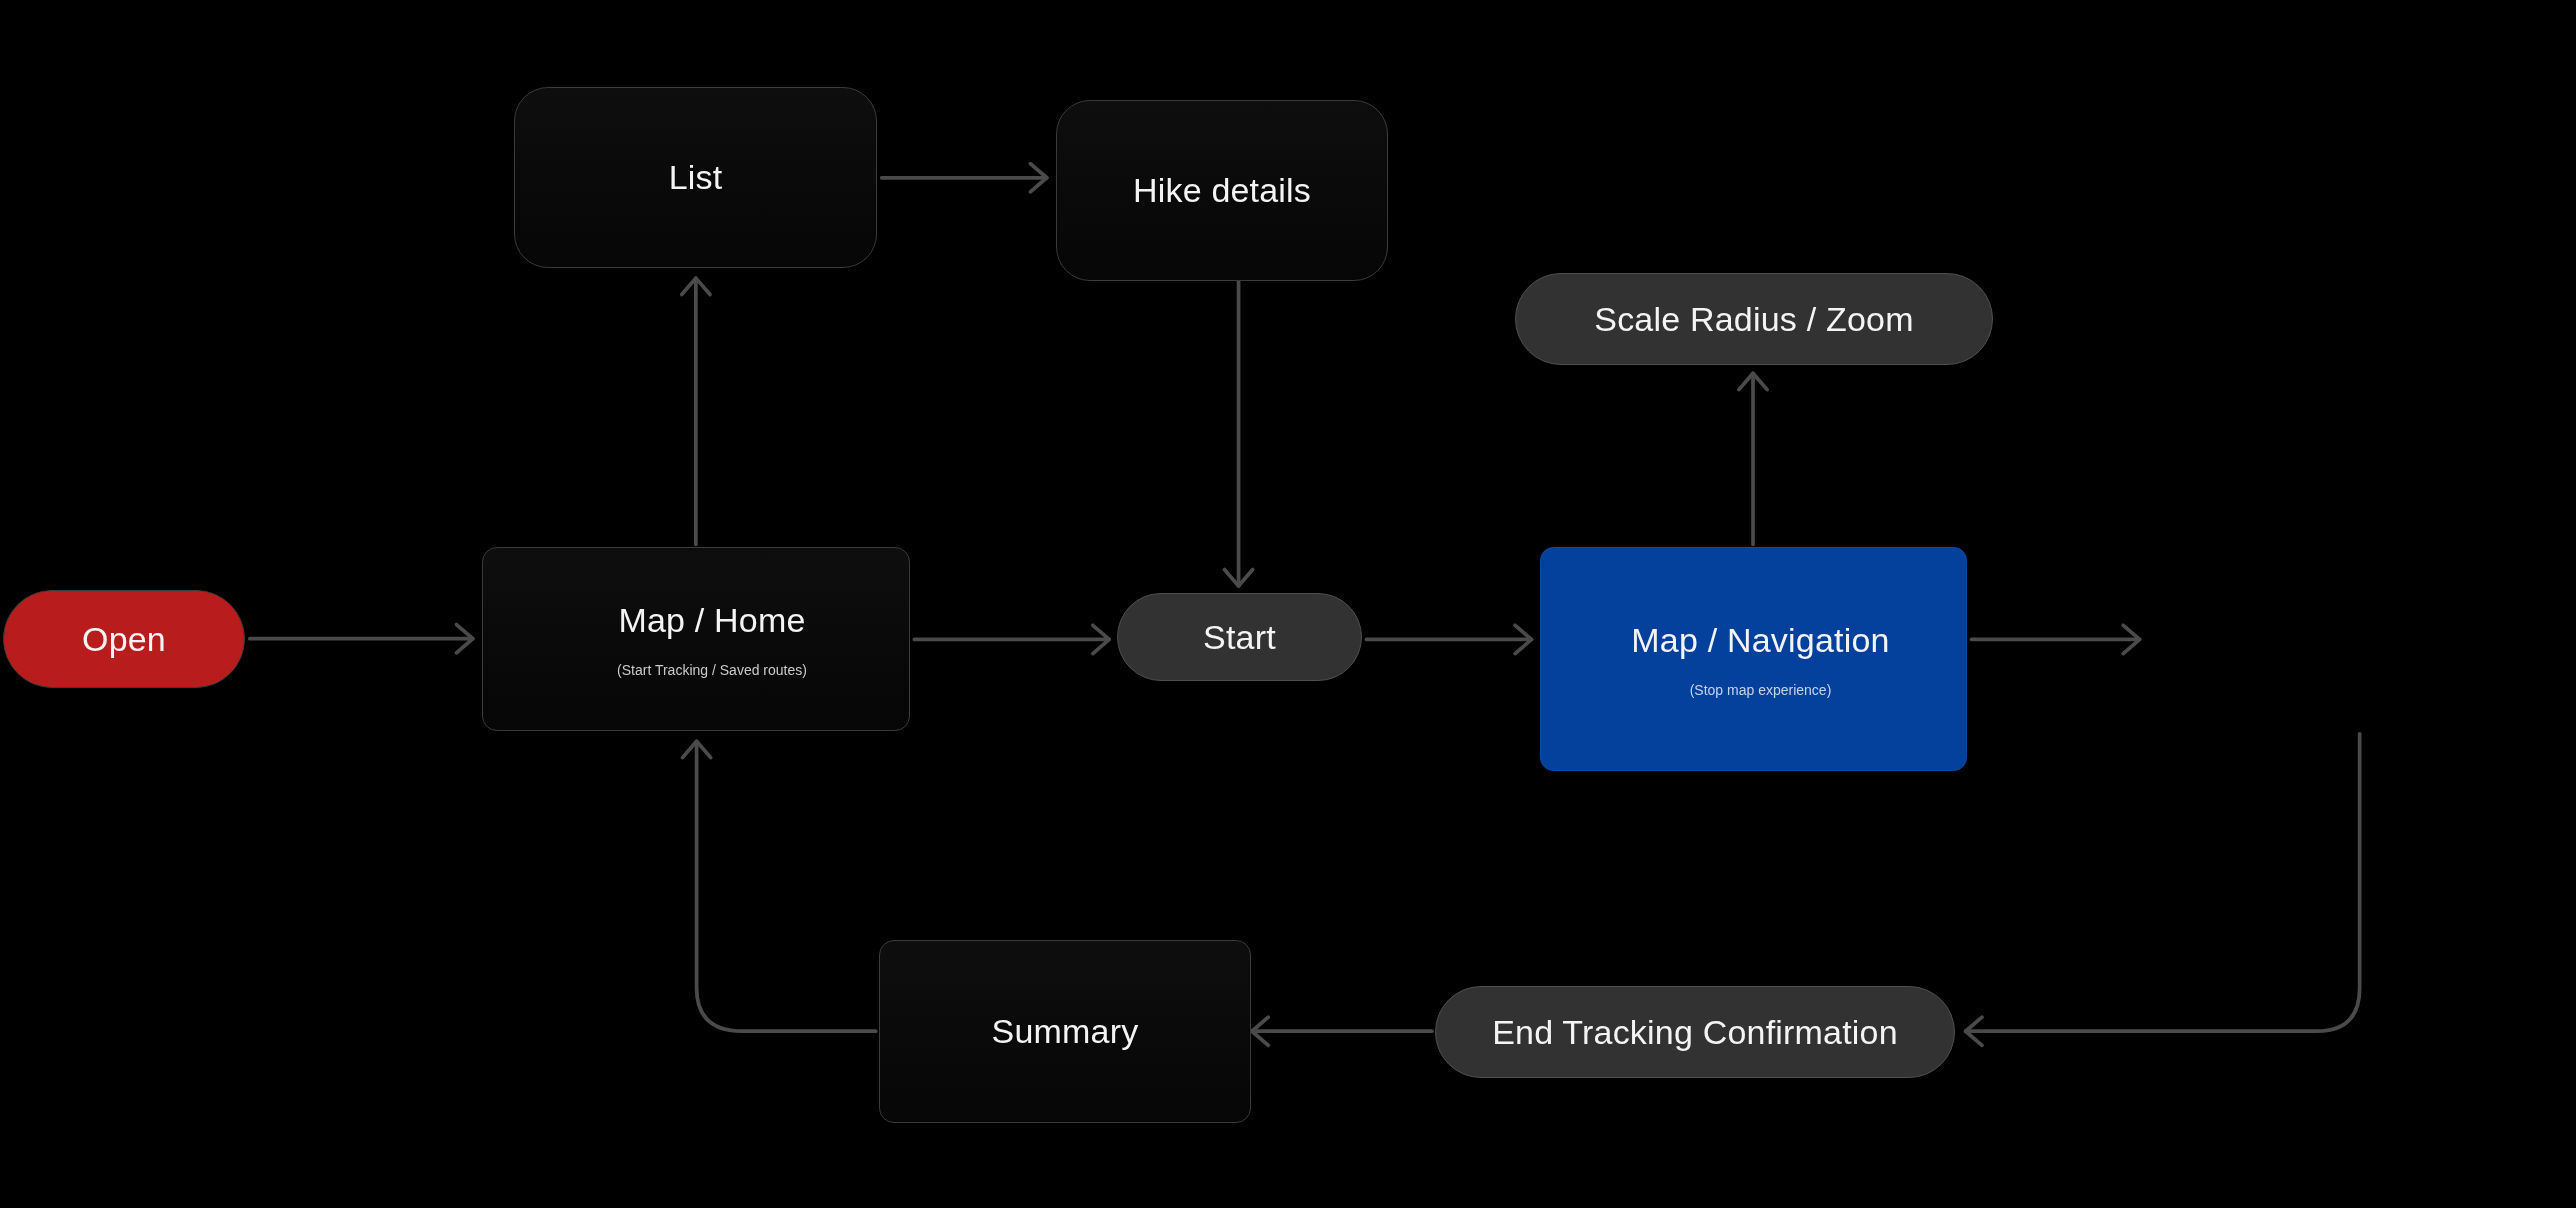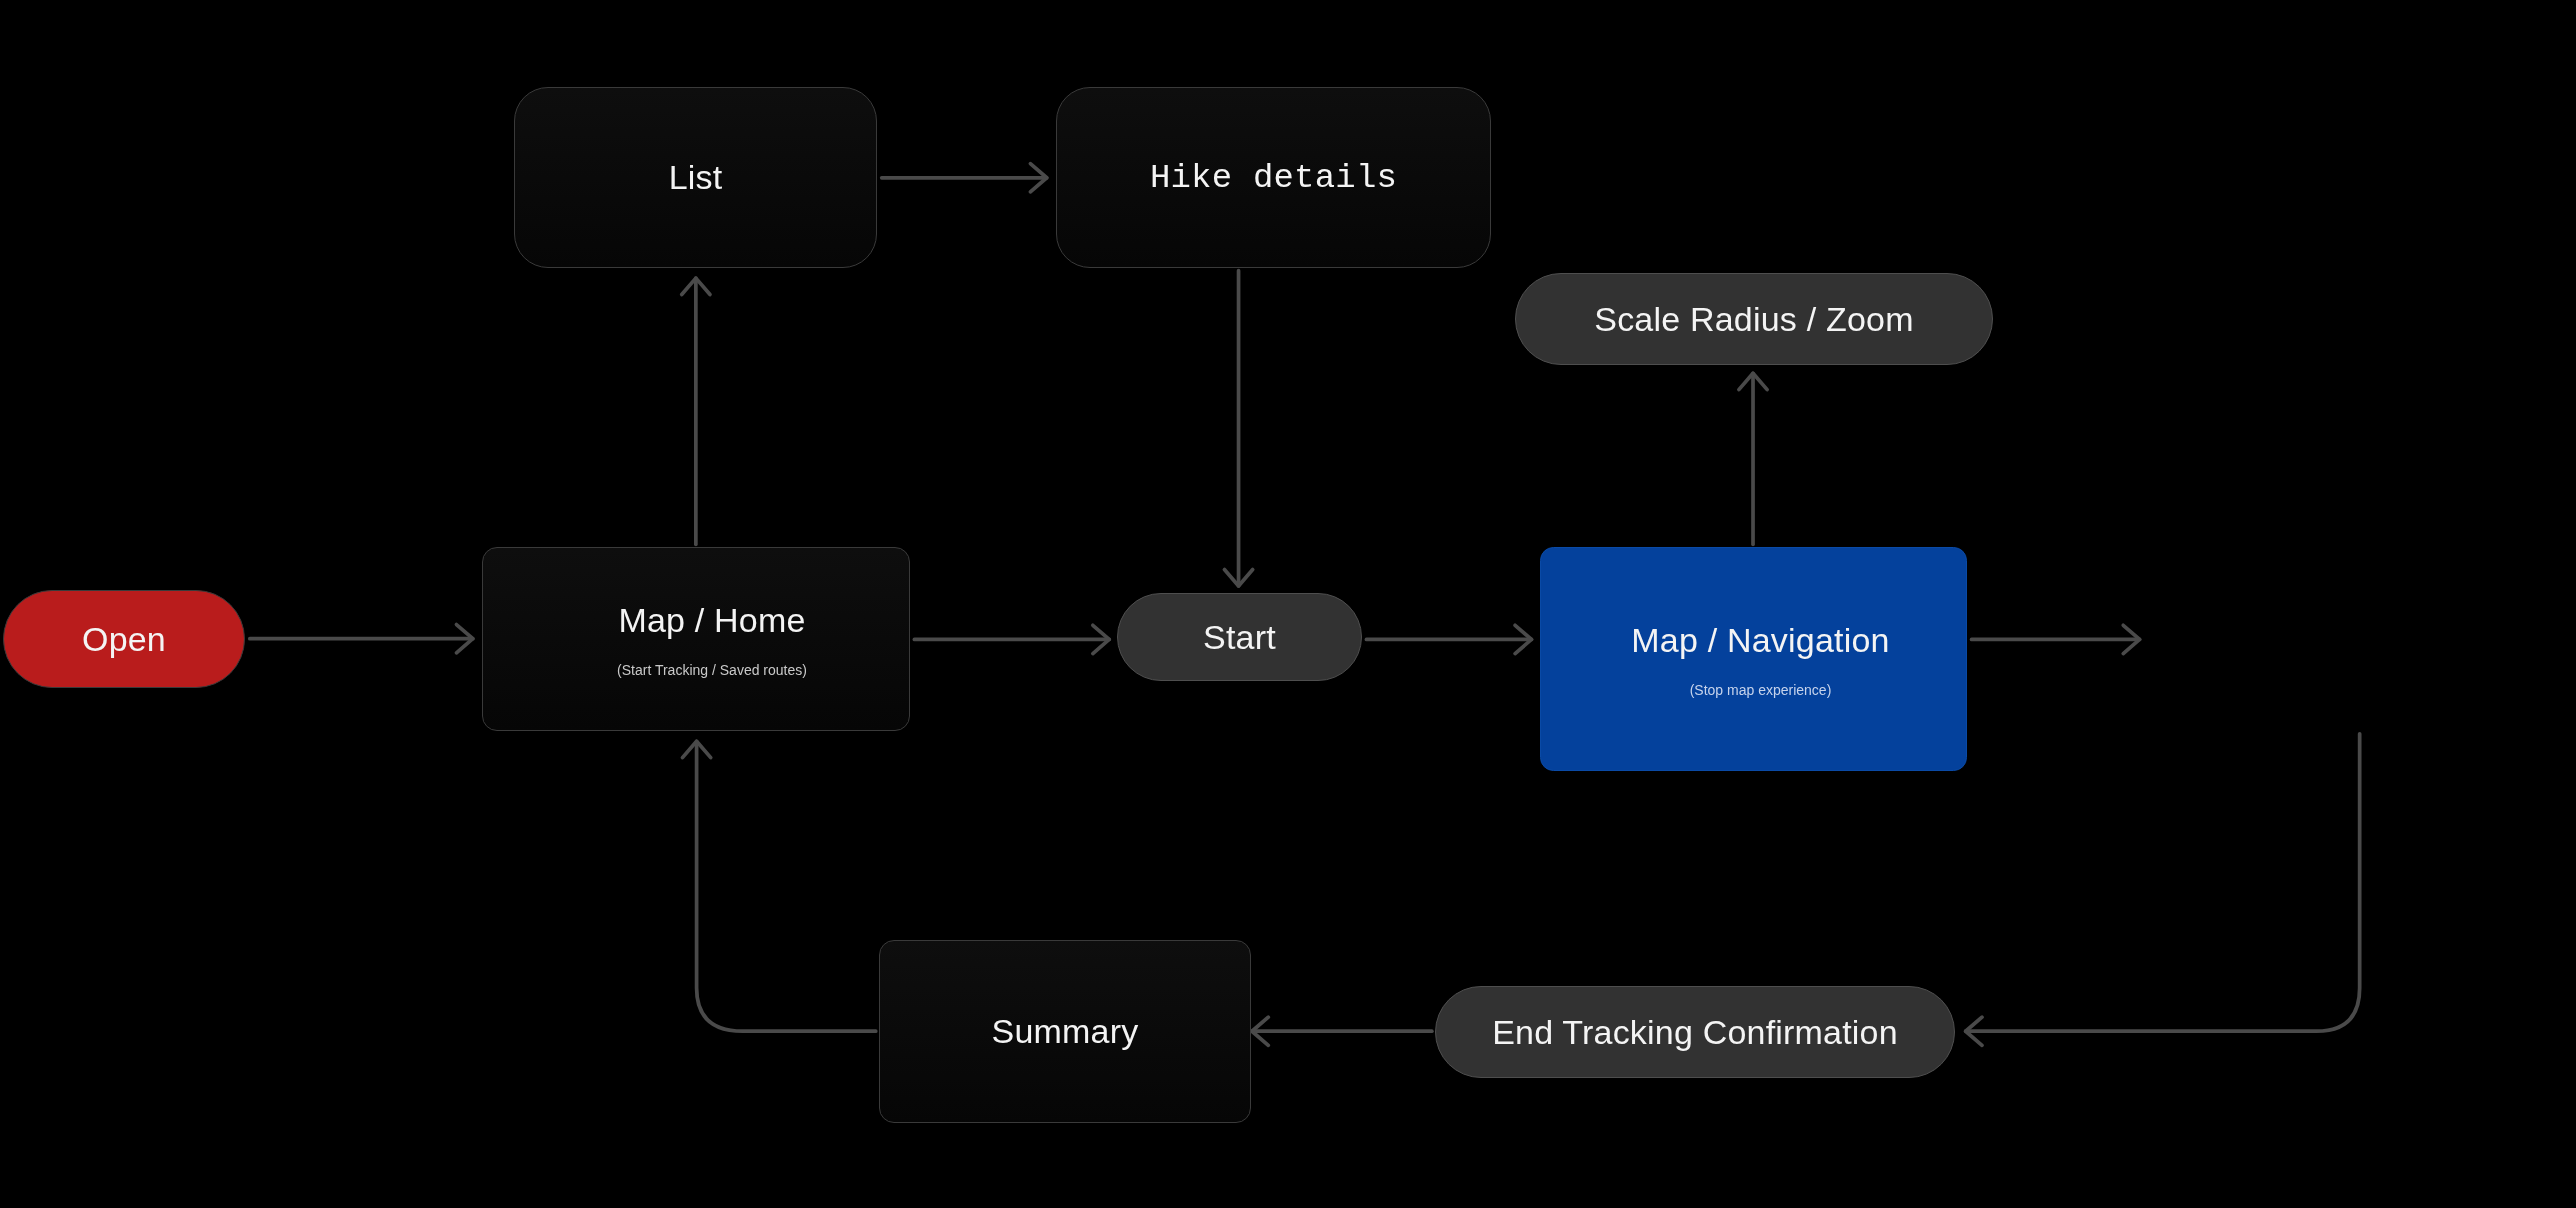--- a/index.html
+++ b/index.html
@@ -99,21 +99,21 @@
 
   <div class="node box" style="left:482px; top:547px; width:428px; height:184px;padding-left:32px;">
     <span class="title">Map / Home</span>
     <span class="sub">(Start Tracking / Saved routes)</span>
   </div>
 
   <div class="node box-round" style="left:514px; top:87px; width:363px; height:181px;">
     <span class="title">List</span>
   </div>
 
-  <div class="node box-round" style="left:1056px; top:87px; width:435px; height:181px;font-family:Liberation Mono, monospace;">
+  <div class="node box-round" style="left:1056px; top:100px; width:332px; height:181px;">
     <span class="title">Hike details</span>
   </div>
 
   <div class="node pill-gray" style="left:1515px; top:273px; width:478px; height:92px;">
     <span class="title">Scale Radius / Zoom</span>
   </div>
 
   <div class="node pill-gray" style="left:1117px; top:593px; width:245px; height:88px;">
     <span class="title">Start</span>
   </div>

